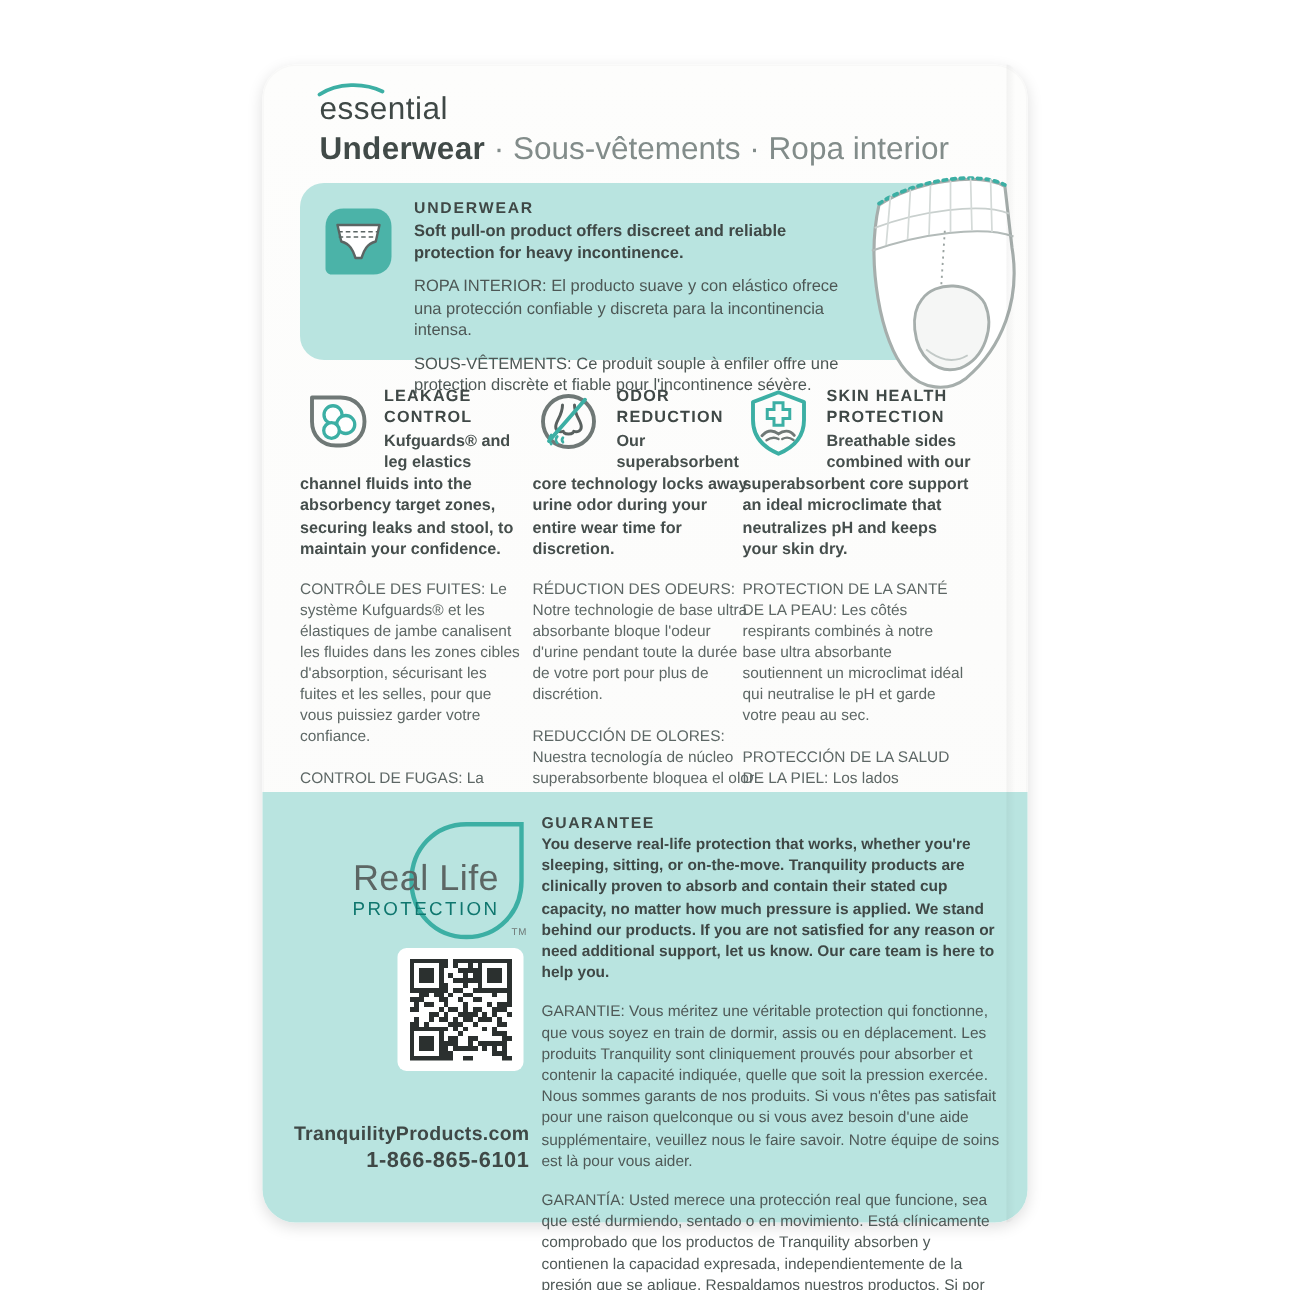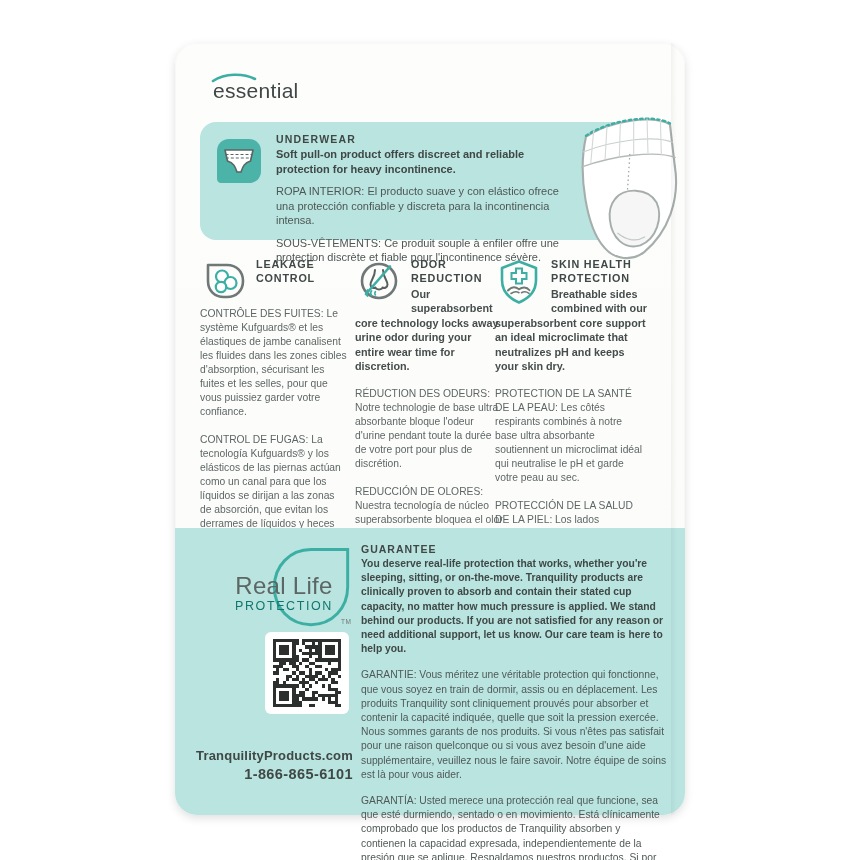--- a/index.html
+++ b/index.html
@@ -14,21 +14,21 @@
     border-radius:22px;
     box-shadow:0 3px 10px rgba(0,0,0,0.13), inset 0 0 0 1px rgba(0,0,0,0.02);
     overflow:visible;
   }
   .package::after{ 
     content:"";position:absolute;top:0;right:8px;width:6px;height:100%;
     background:linear-gradient(90deg,rgba(0,0,0,0.045),rgba(255,255,255,0));
     border-radius:0 22px 22px 0;pointer-events:none;
   }
   
-  .brand{position:absolute;left:38px;top:36px;}
+  .brand{position:absolute;left:38px;top:18px;}
   .logo-script{position:relative;font-size:21px;letter-spacing:.3px;color:#3f4846;font-weight:500;}
   .logo-swoosh{position:absolute;left:-2px;top:-7px;}
   .subtitle{margin-top:3px;font-size:21px;}
   .subtitle .line-bold{font-weight:bold;color:#414a48;letter-spacing:.2px;}
   .subtitle .line-rest{color:#828c8a;font-weight:400;}
   
   .intro-box{
     position:absolute;left:25px;top:79px;width:460px;height:118px;
     background:#b9e4e0;border-radius:16px;
   }
@@ -74,20 +74,23 @@
 
 <div class="package">
 
   <div class="brand">
     <div class="logo-script">
       <svg class="logo-swoosh" width="46" height="12" viewBox="0 0 46 12">
         <path d="M2,9 C14,1 32,1 44,7" fill="none" stroke="#3cafa4" stroke-width="2.6" stroke-linecap="round"></path>
       </svg>
       <span>essential</span>
     </div>
+    <div class="subtitle">
+      <span class="line-bold">Underwear</span><span class="line-rest"> · Sous-vêtements · Ropa interior</span>
+    </div>
   </div>
 
   <div class="intro-box">
     <svg class="intro-icon" viewBox="0 0 52 52">
       <path d="M4,16 C4,9 9,4 16,4 L36,4 C43,4 48,9 48,16 L48,36 C48,43 43,48 36,48 L8,48 C5.8,48 4,46.2 4,44 Z" fill="#4bb3a8"></path>
       <path d="M12,15 h28 l-2.5,11 c-7,2 -8,7 -9.5,11 h-4 c-1.5,-4 -2.5,-9 -9.5,-11 z" fill="#ffffff" stroke="#5b6563" stroke-width="1.6" stroke-linejoin="round"></path>
       <line x1="12.5" y1="19.5" x2="39.5" y2="19.5" stroke="#5b6563" stroke-width="1.1" stroke-dasharray="3,2"></line>
       <line x1="12.8" y1="23" x2="39" y2="23" stroke="#5b6563" stroke-width="1.1" stroke-dasharray="3,2"></line>
     </svg>
     <div class="intro-text">
@@ -111,20 +114,21 @@
   <div class="features">
 
     <div class="feature-col c1">
       <svg class="feature-icon" viewBox="0 0 48 48">
         <path d="M8,8 L27,8 C36.5,8 43,14.5 43,24 C43,33.5 36.5,40 27,40 L24,40 C14.5,40 8,33.5 8,24 Z" fill="none" stroke="#6f7876" stroke-width="2.6" stroke-linejoin="round"></path>
         <circle cx="22" cy="19.5" r="6" fill="#ffffff" stroke="#3cafa4" stroke-width="2.2"></circle>
         <circle cx="30.5" cy="26" r="6" fill="#ffffff" stroke="#3cafa4" stroke-width="2.2"></circle>
         <circle cx="21" cy="30" r="5.2" fill="#ffffff" stroke="#3cafa4" stroke-width="2.2"></circle>
       </svg>
       <div class="feature-title">LEAKAGE CONTROL</div>
+      <div class="feature-en">Kufguards® and leg elastics channel fluids into the absorbency target zones, securing leaks and stool, to maintain your confidence.</div>
       <div class="feature-fr">CONTRÔLE DES FUITES: Le système Kufguards® et les élastiques de jambe canalisent les fluides dans les zones cibles d'absorption, sécurisant les fuites et les selles, pour que vous puissiez garder votre confiance.</div>
       <div class="feature-es">CONTROL DE FUGAS: La tecnología Kufguards® y los elásticos de las piernas actúan como un canal para que los líquidos se dirijan a las zonas de absorción, que evitan los derrames de líquidos y heces para que no pierda la confianza.</div>
     </div>
 
     <div class="feature-col c2">
       <svg class="feature-icon" viewBox="0 0 48 48">
         <circle cx="24" cy="24" r="17" fill="none" stroke="#6f7876" stroke-width="2.6"></circle>
         <path d="M20,13 C20,20 15.5,23.5 15.5,27.5 C15.5,30.5 18.5,31.5 20.5,30.5 M28,13 C28,20 32.5,23.5 32.5,27.5 C32.5,30.5 29.5,31.5 27.5,30.5" fill="none" stroke="#59615f" stroke-width="2" stroke-linecap="round"></path>
         <path d="M21,31.5 c1.5,1.2 4.5,1.2 6,0" fill="none" stroke="#59615f" stroke-width="2" stroke-linecap="round"></path>
         <path d="M12.5,33 a4.5,4.5 0 0 0 0,6 M16.5,34 a3.2,3.2 0 0 0 0,4.3 M20.3,34.8 a2.3,2.3 0 0 0 0,3" fill="none" stroke="#3cafa4" stroke-width="1.8" stroke-linecap="round"></path>

